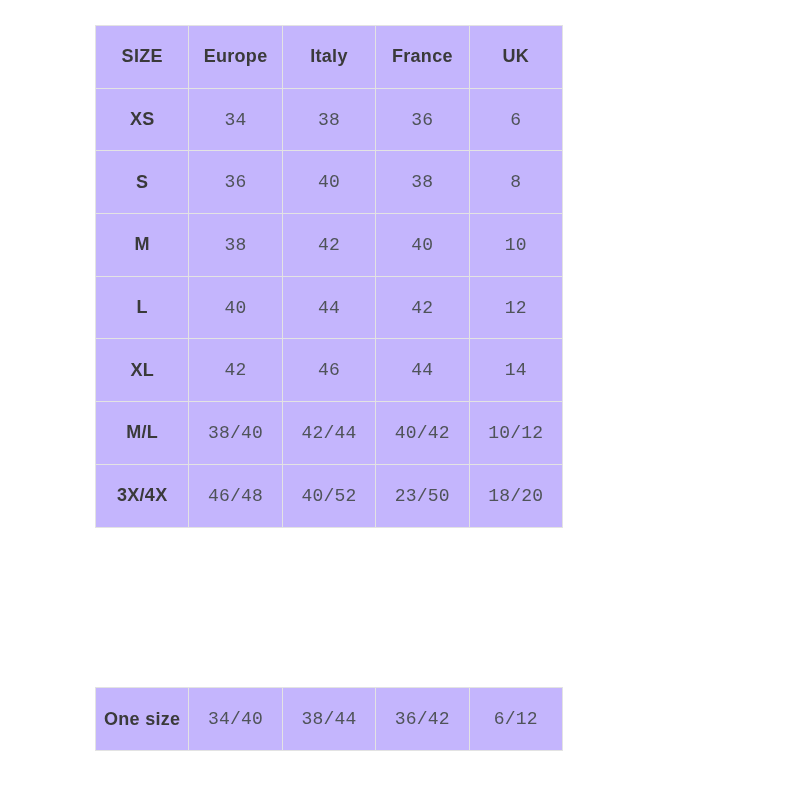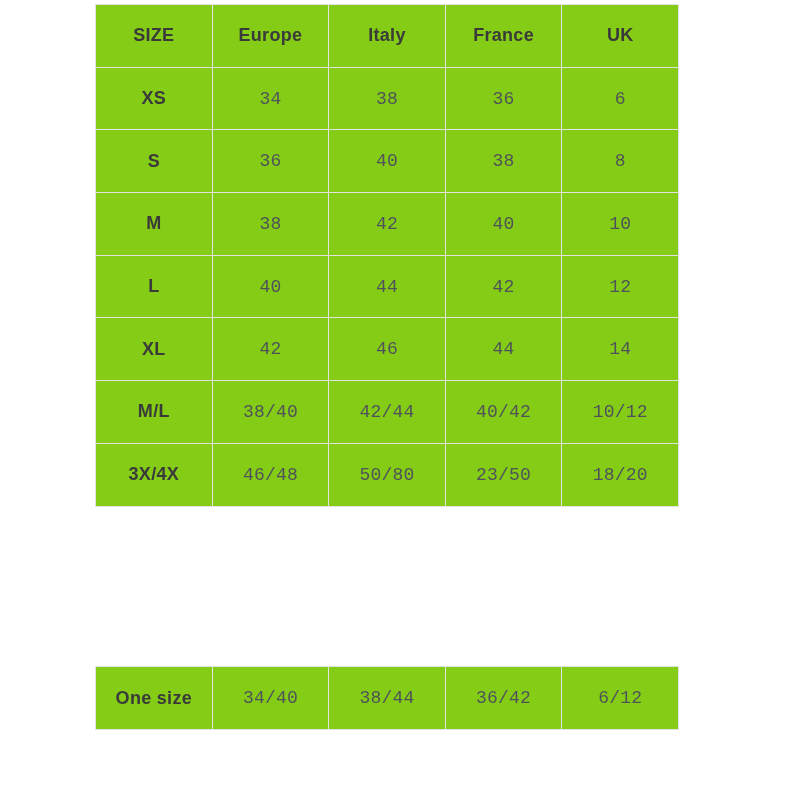--- a/index.html
+++ b/index.html
@@ -10,24 +10,25 @@
     width: 800px;
     height: 800px;
     background: #ffffff;
     position: relative;
     font-family: "Liberation Sans", sans-serif;
     overflow: hidden;
   }
   .size-table {
     position: absolute;
     left: 95px;
-    width: 584px;
+    width: 468px;
     border-collapse: collapse;
     table-layout: fixed;
-    background: #84cc16;
+    background: #c4b5fd;
+    margin-top: 21px;
   }
   .size-table--main { top: 4px; }
   .size-table--secondary { top: 666px; }
   .size-table th,
   .size-table td {
     border: 1px solid #e3e3e3;
     text-align: center;
     vertical-align: middle;
     font-size: 18px;
     padding: 0;
@@ -100,21 +101,21 @@
     <tr>
       <th>M/L</th>
       <td>38/40</td>
       <td>42/44</td>
       <td>40/42</td>
       <td>10/12</td>
     </tr>
     <tr>
       <th>3X/4X</th>
       <td>46/48</td>
-      <td>50/80</td>
+      <td>40/52</td>
       <td>23/50</td>
       <td>18/20</td>
     </tr>
   </tbody>
 </table>
 
 <table class="size-table size-table--secondary">
   <tbody>
     <tr>
       <th>One size</th>

